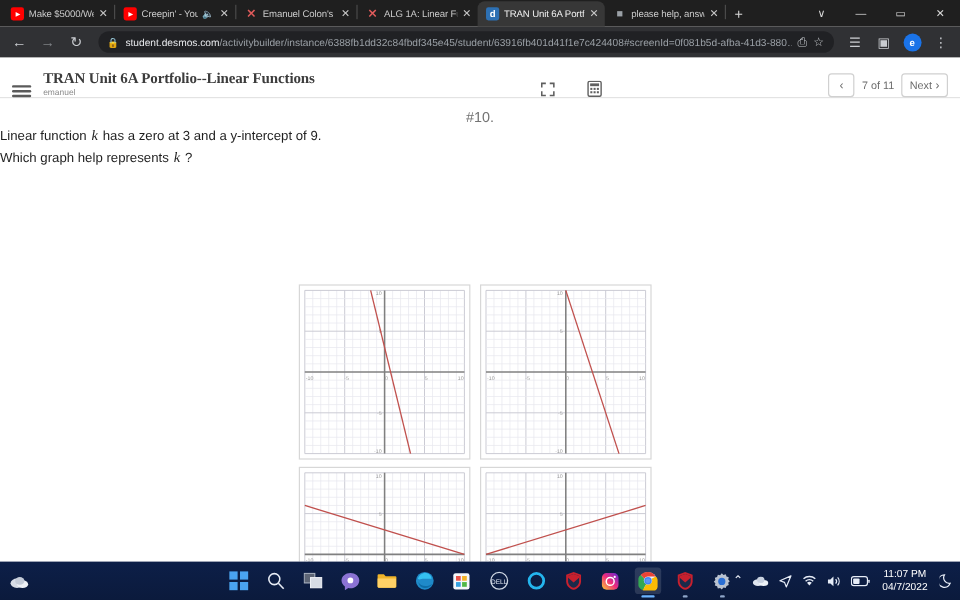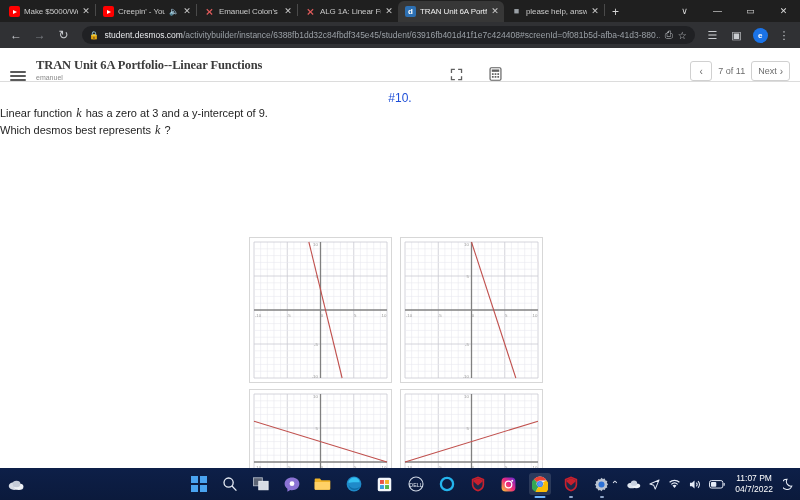--- a/index.html
+++ b/index.html
@@ -130,21 +130,21 @@
     gap: 3px;
   }
   #page-indicator { font-size: 9px; color: #6b6b6b; }
   #next-label { font-size: 9px; }
 
   
   #content {
     height: 386px; background: #fff; overflow: hidden; position: relative;
   }
   #q-number {
-    text-align: center; font-size: 12px; color: #1d4ed8;
+    text-align: center; font-size: 12px; color: #737373;
     margin-top: 9px; font-family: "Liberation Sans", sans-serif;
   }
   .q-line {
     font-size: 11px; color: #1f1f1f;
     line-height: 1.45;
   }
   .q-line:first-of-type { margin-top: 9px; }
   .mathvar {
     font-family: "Liberation Serif", serif; font-style: italic;
     font-size: 12px; padding: 0 1px;
@@ -323,21 +323,21 @@
 <div id="content">
 
   <div id="q-number">#10.</div>
 
   <div class="q-line">
     <span>Linear function</span>
     <span class="mathvar">k</span>
     <span>has a zero at 3 and a y-intercept of 9.</span>
   </div>
   <div class="q-line">
-    <span>Which desmos best represents</span>
+    <span>Which graph help represents</span>
     <span class="mathvar">k</span>
     <span>?</span>
   </div>
 
   <div id="graphs">
     <div class="graph-card">
       <svg class="graph-svg" viewBox="0 0 141 144">
           <line x1="4" y1="4" x2="4" y2="140" stroke="#c9c9d2" stroke-width="0.8"></line>
           <line x1="10.65" y1="4" x2="10.65" y2="140" stroke="#e8e8ee" stroke-width="0.6"></line>
           <line x1="17.3" y1="4" x2="17.3" y2="140" stroke="#e8e8ee" stroke-width="0.6"></line>

